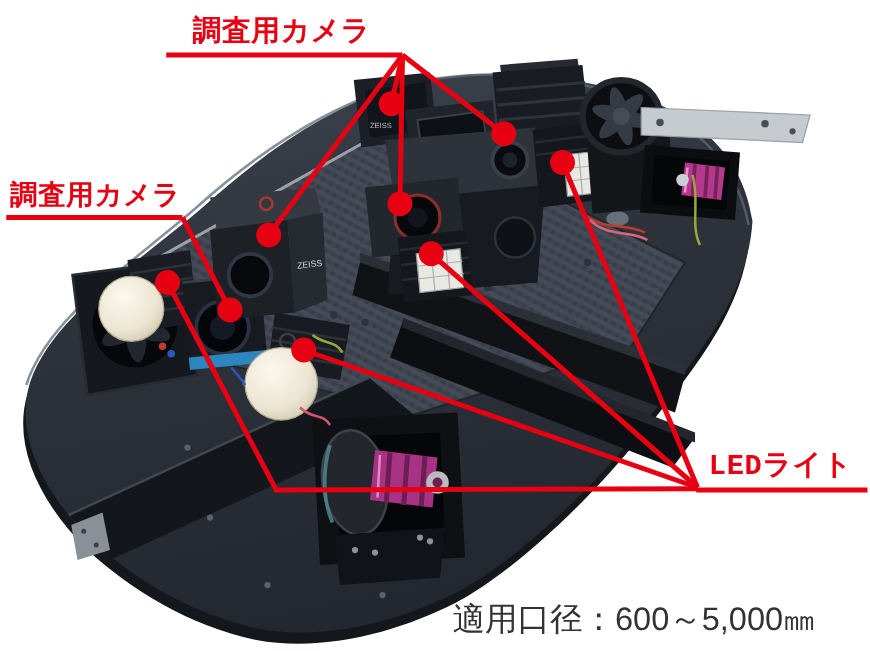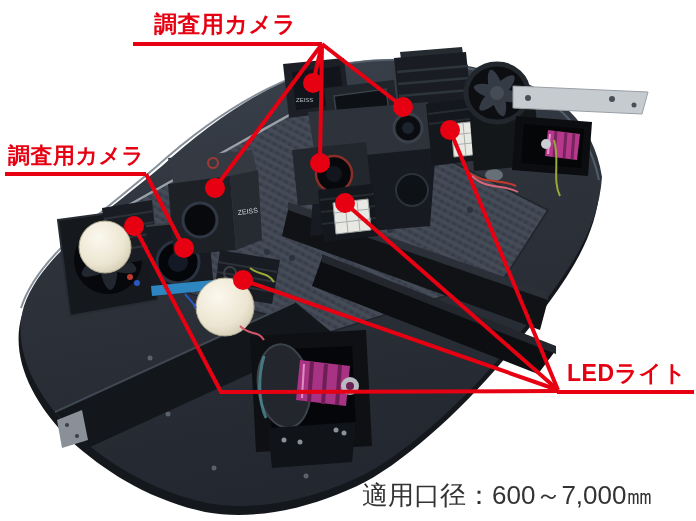--- a/index.html
+++ b/index.html
@@ -294,16 +294,16 @@
       <circle cx="345" cy="203" r="10"></circle>
       <circle cx="243" cy="280" r="10"></circle>
       <circle cx="134" cy="226" r="10"></circle>
     </g>
   </svg>
 
   <div class="callout-label" style="left:154px;top:13px;">調査用カメラ</div>
 
   <div class="callout-label" style="left:8px;top:145px;font-size:22px;">調査用カメラ</div>
 
-  <div class="callout-label" style="left:567px;top:362px;">LEDライト</div>
-
-  <div class="spec-text">適用口径：600～7,000㎜</div>
+  <div class="callout-label" style="left:567px;top:362px;font-family:Liberation Mono, monospace;">LEDライト</div>
+
+  <div class="spec-text">適用口径：600～5,000㎜</div>
 </div>
 
 </body></html>

